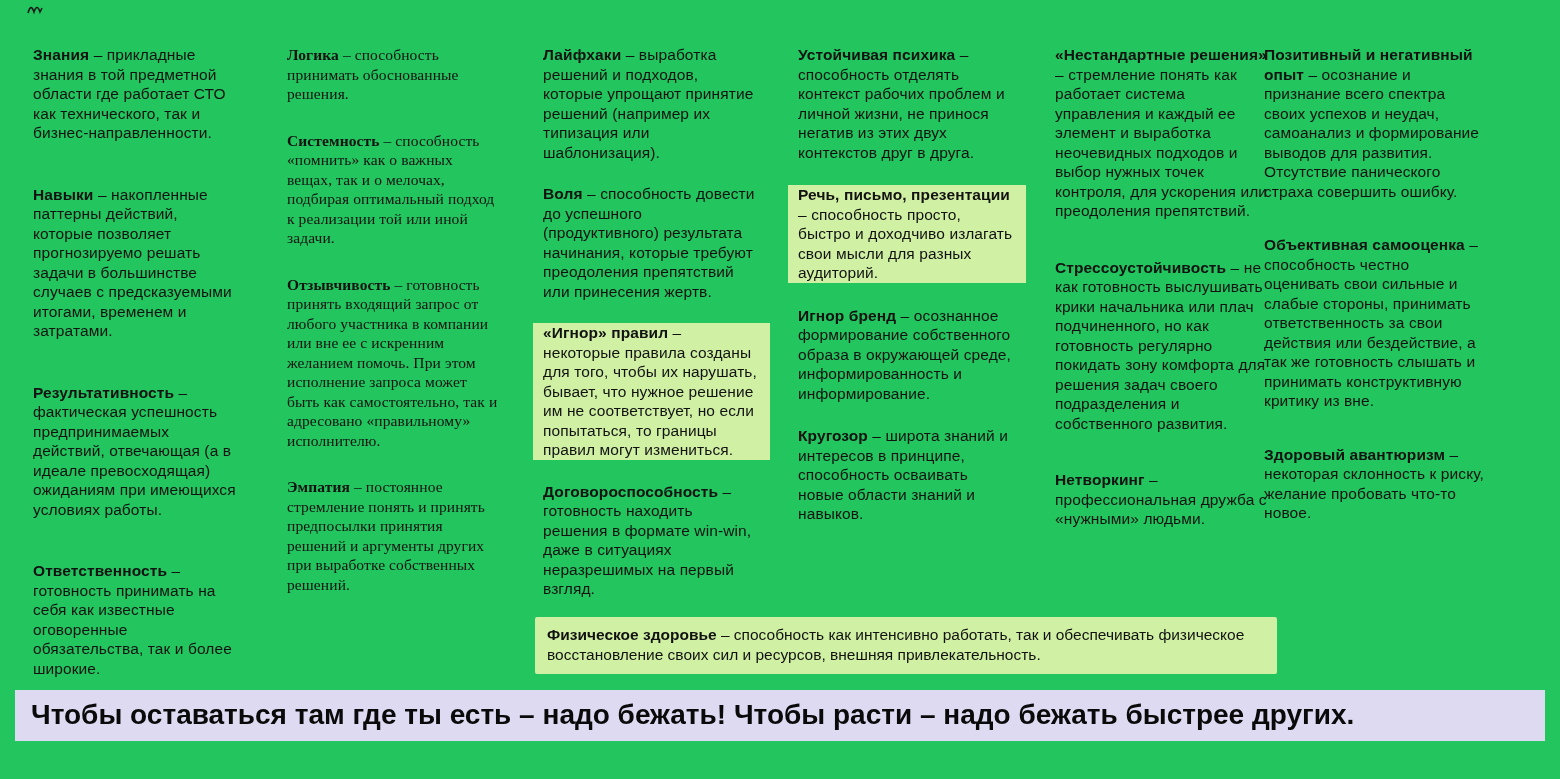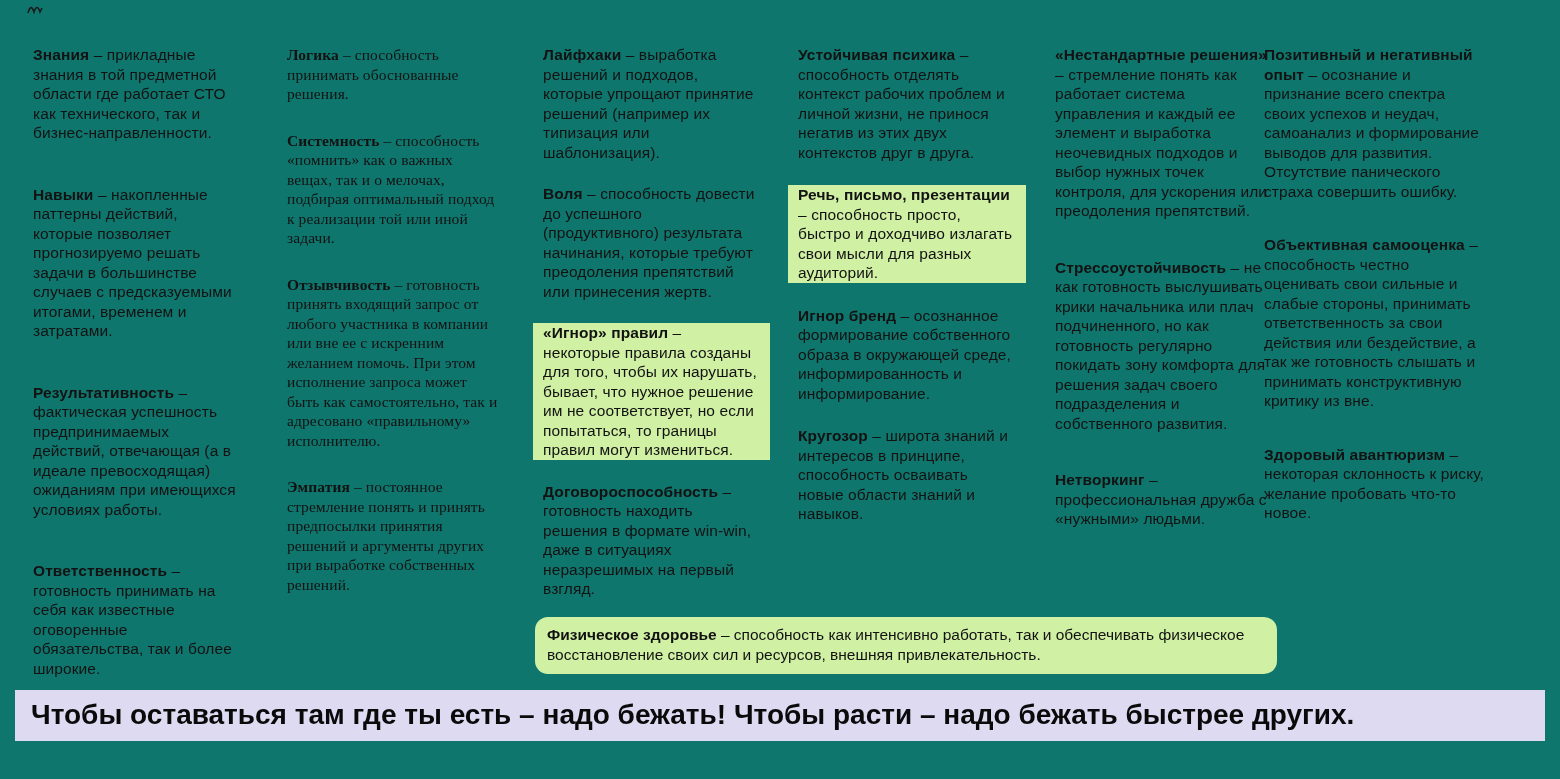--- a/index.html
+++ b/index.html
@@ -5,21 +5,21 @@
   html, body {
     margin: 0;
     padding: 0;
     background: #ffffff;
     font-family: "Liberation Sans", "DejaVu Sans", sans-serif;
   }
   .canvas {
     position: relative;
     width: 1560px;
     height: 779px;
-    background: #0f766e;
+    background: #22c55e;
     overflow: hidden;
   }
   .col {
     position: absolute;
     top: 45px;
     display: flex;
     flex-direction: column;
   }
   .col-1 { left: 33px;   width: 207px; gap: 42px; }
   .col-2 { left: 287px;  width: 212px; gap: 27px; font-family: Liberation Serif, serif; }
@@ -43,21 +43,21 @@
   .wide-note {
     position: absolute;
     left: 535px;
     top: 617px;
     width: 718px;
     background: var(--highlight-green, #d0f0a4);
     padding: 8px 12px;
     font-size: 15.5px;
     line-height: 1.32;
     color: #121212;
-    border-radius: 13px;
+    border-radius: 2px;
   }
   .quote-banner {
     position: absolute;
     left: 15px;
     top: 690px;
     width: 1498px;
     background: var(--banner-lavender, #dedaf2);
     border-radius: 0;
     padding: 10px 16px;
     font-size: 28px;

